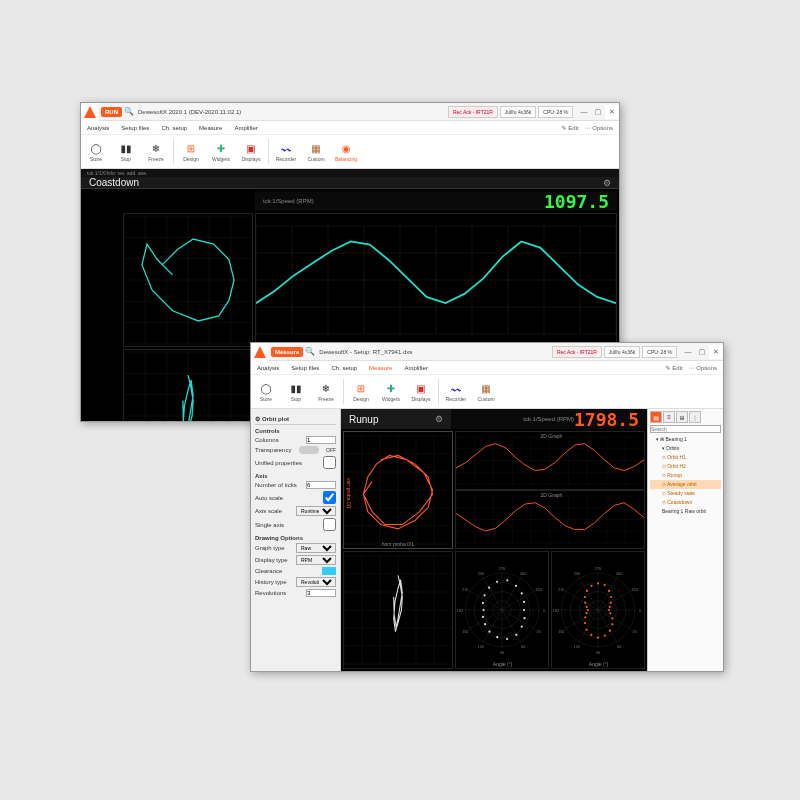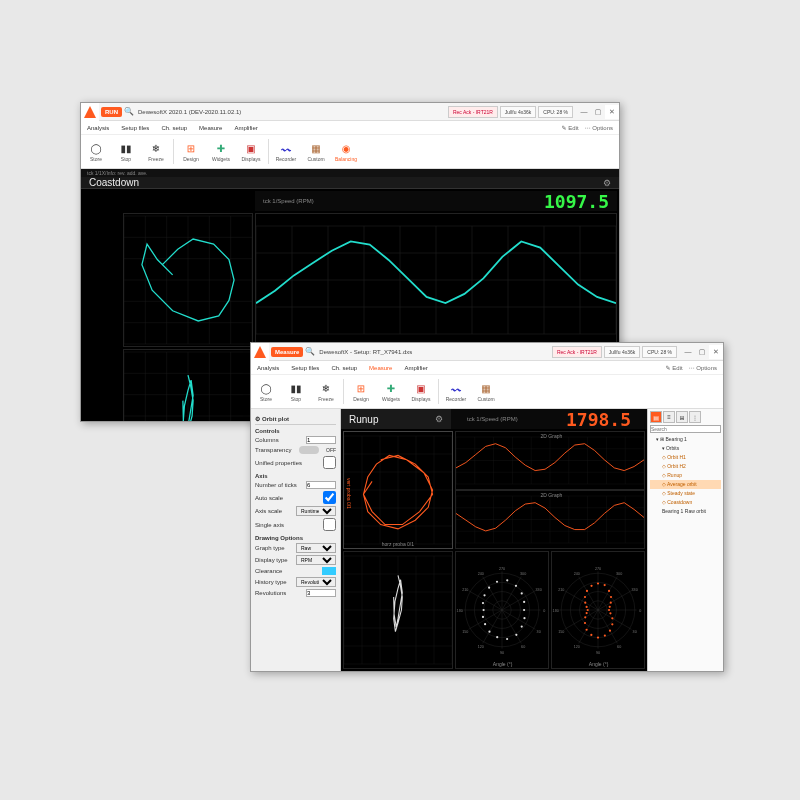--- a/index.html
+++ b/index.html
@@ -67,21 +67,21 @@
   .sidebar-left .sec-title { font-weight: bold; padding: 2px 0; border-bottom: 1px solid #ccc; margin-bottom: 2px; }
   .sidebar-left .row { display: flex; justify-content: space-between; align-items: center; padding: 1px 0; }
   .sidebar-left .row input[type=text] { width: 30px; font-size: 6px; border: 1px solid #aaa; }
   .sidebar-left select { width: 40px; font-size: 5px; border: 1px solid #aaa; }
   .sidebar-left .toggle { width: 20px; height: 8px; background: #ccc; border-radius: 4px; position: relative; }
   .sidebar-left .swatch { width: 14px; height: 8px; background: #3cf; }
 
   .front-center { flex: 1; display: flex; flex-direction: column; background: #000; }
   .front-header { height: 20px; background: #1a1a1a; color: #eee; display: flex; align-items: center; padding: 0 8px; font-size: 10px; }
   .front-header .gear { margin-left: auto; font-size: 9px; color: #999; }
-  .front-speed-strip { height: 20px; background: #0a0a0a; display: flex; align-items: center; justify-content: space-between; padding: 0 16px; font-size: 6px; color: #888; }
+  .front-speed-strip { height: 20px; background: #0a0a0a; display: flex; align-items: center; justify-content: flex-end; padding: 0 8px; font-size: 6px; color: #888; }
   .front-speed-val { color: #ff5a1f; font-family: monospace; font-size: 18px; font-weight: bold; }
 
   .grid-front { flex: 1; display: grid; grid-template-columns: 110px 1fr 1fr; grid-template-rows: 1fr 1fr; gap: 2px; padding: 2px; }
   .grid-front .orbit-big { grid-column: 1; grid-row: 1; border: 1px solid #444; }
   .grid-front .wave1 { grid-column: 2 / span 2; grid-row: 1; display: flex; flex-direction: column; }
   .grid-front .wave1 > div { flex: 1; }
   .grid-front .orbit2 { grid-column: 1; grid-row: 2; }
   .grid-front .polar1 { grid-column: 2; grid-row: 2; }
   .grid-front .polar2 { grid-column: 3; grid-row: 2; }
 

